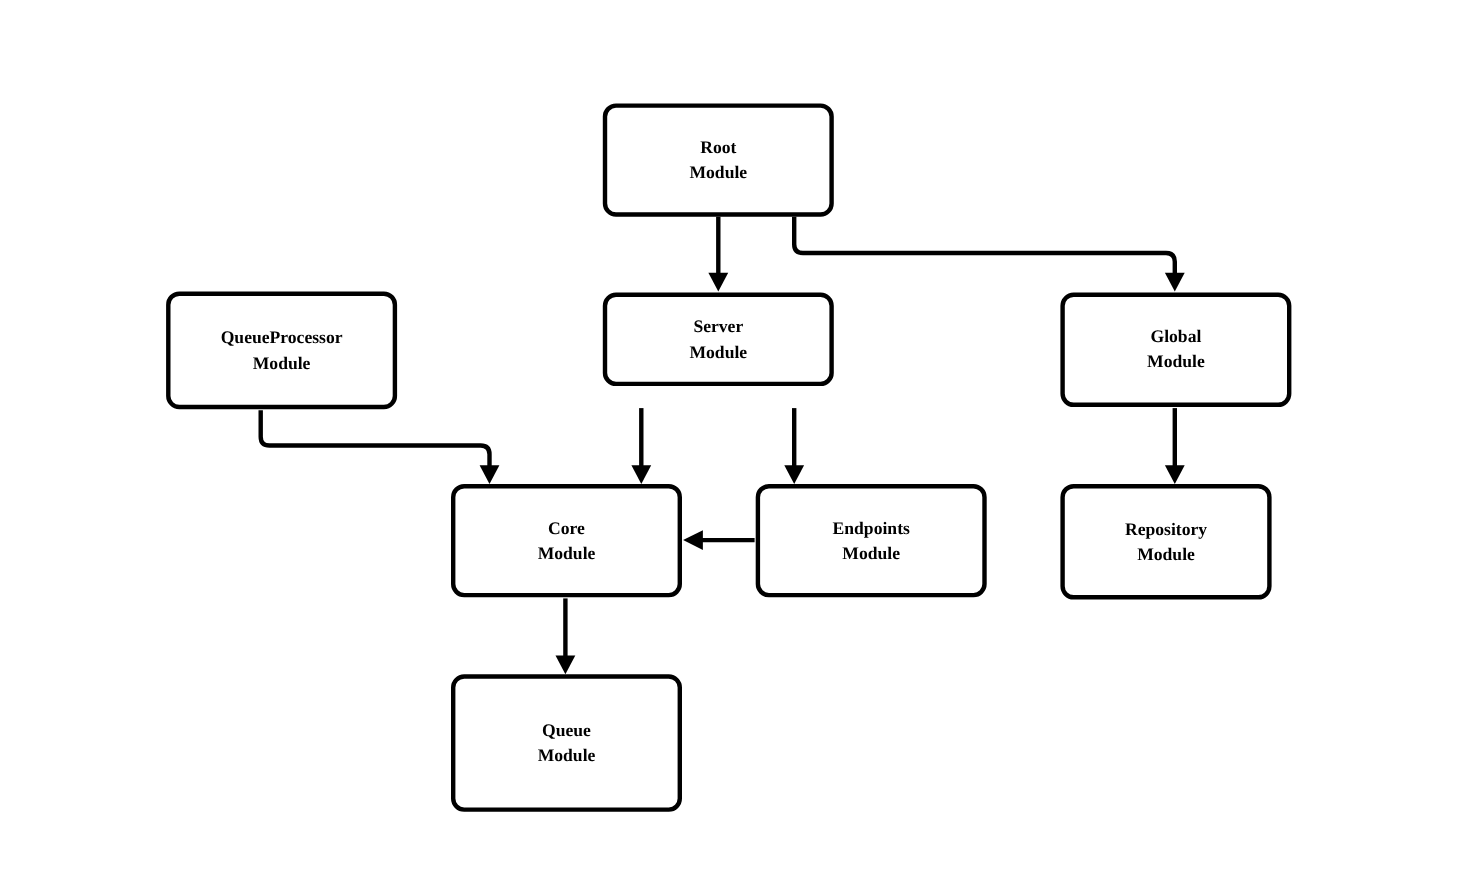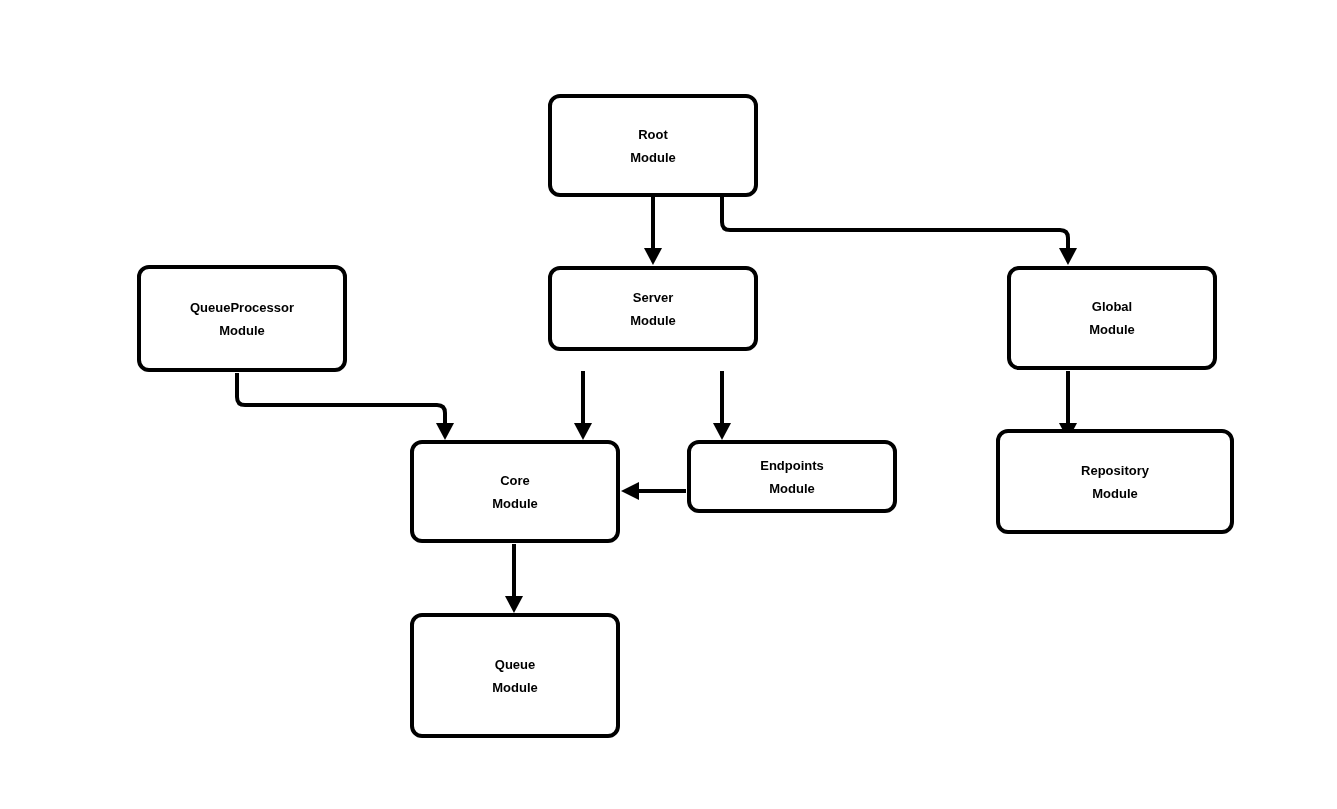--- a/index.html
+++ b/index.html
@@ -32,22 +32,22 @@
     background: #ffffff;
     border: 4px solid #000000;
     border-radius: 12px;
     display: flex;
     flex-direction: column;
     align-items: center;
     justify-content: center;
     z-index: 2;
   }
   .node-line {
-    font-family: Liberation Sans, sans-serif;
-    font-size: 13px;
+    font-family: Liberation Serif, serif;
+    font-size: 16px;
     font-weight: 700;
     line-height: 23px;
     color: #000000;
     white-space: pre;
     text-align: center;
     letter-spacing: 0px;
   }
 </style>
 </head>
 <body>
@@ -100,46 +100,46 @@
       <path d="M 514 544 L 514 597" stroke="#000000" stroke-width="4" fill="none"></path>
       <path d="M 505 596 L 523 596 L 514 613 Z" fill="#000000"></path>
     </g>
   </svg>
 
   <div class="node" style="left:548px; top:94px; width:210px; height:103px;">
     <div class="node-line">Root</div>
     <div class="node-line">Module</div>
   </div>
 
-  <div class="node" style="left:137px; top:265px; width:210px; height:107px;">
+  <div class="node" style="left:151px; top:265px; width:210px; height:107px;">
     <div class="node-line">QueueProcessor</div>
     <div class="node-line">Module</div>
   </div>
 
   <div class="node" style="left:548px; top:266px; width:210px; height:85px;">
     <div class="node-line">Server</div>
     <div class="node-line">Module</div>
   </div>
 
-  <div class="node" style="left:964px; top:266px; width:210px; height:104px;margin-left:43px;">
+  <div class="node" style="left:964px; top:266px; width:210px; height:104px;">
     <div class="node-line">Global</div>
     <div class="node-line">Module</div>
   </div>
 
   <div class="node" style="left:410px; top:440px; width:210px; height:103px;">
     <div class="node-line">Core</div>
     <div class="node-line">Module</div>
   </div>
 
-  <div class="node" style="left:687px; top:440px; width:210px; height:73px;">
+  <div class="node" style="left:687px; top:440px; width:210px; height:103px;">
     <div class="node-line">Endpoints</div>
     <div class="node-line">Module</div>
   </div>
 
-  <div class="node" style="left:964px; top:429px; width:238px; height:105px;margin-left:32px;">
+  <div class="node" style="left:964px; top:440px; width:192px; height:105px;">
     <div class="node-line">Repository</div>
     <div class="node-line">Module</div>
   </div>
 
   <div class="node" style="left:410px; top:613px; width:210px; height:125px;">
     <div class="node-line">Queue</div>
     <div class="node-line">Module</div>
   </div>
 
 </div>

